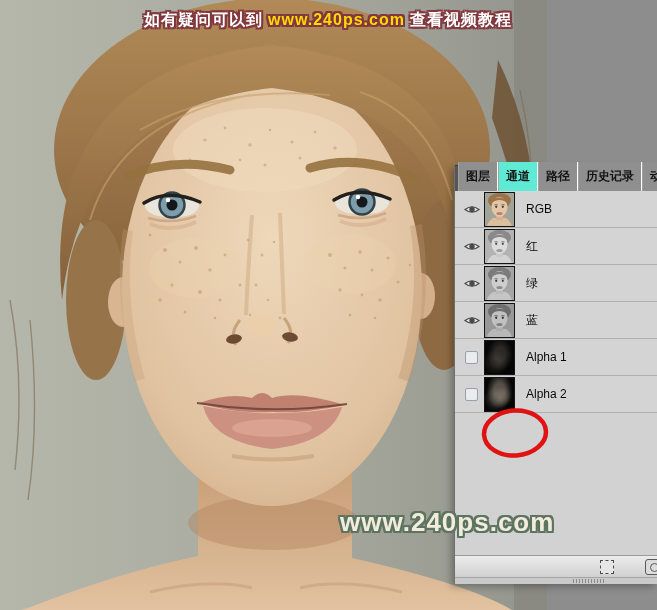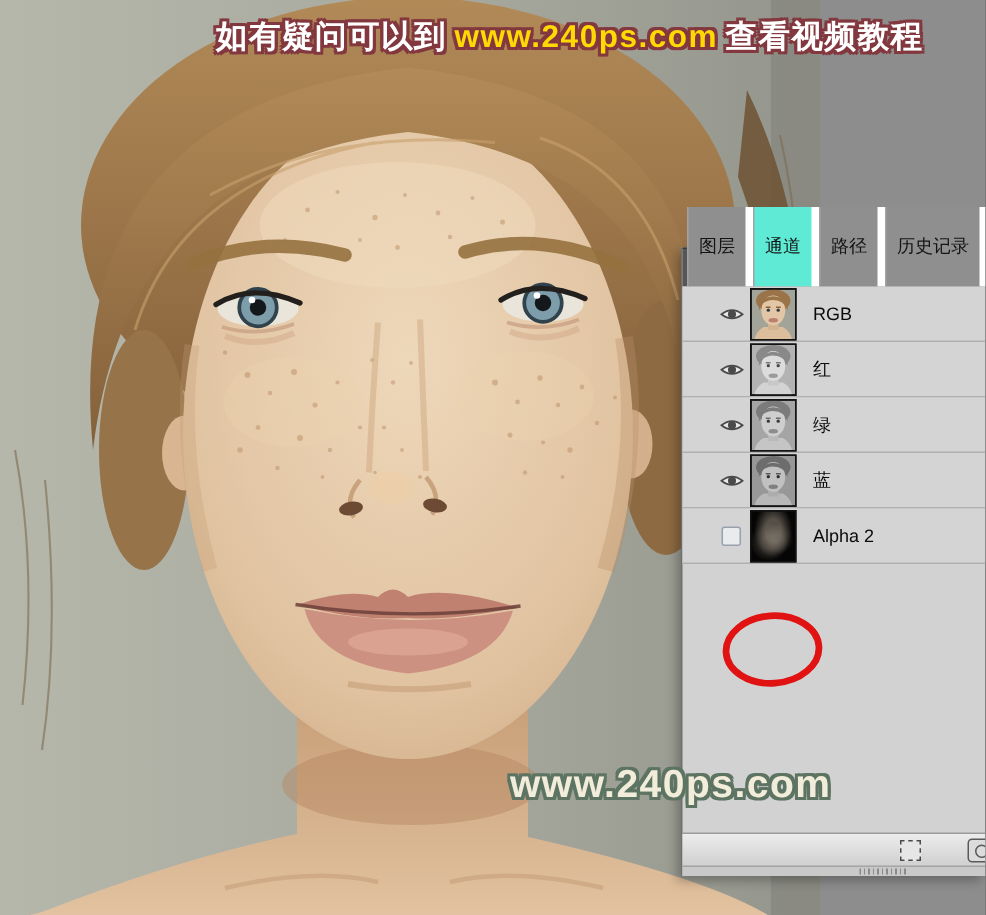--- a/index.html
+++ b/index.html
@@ -7,42 +7,42 @@
          font-family:"Liberation Sans","DejaVu Sans",sans-serif;background:#8d8d8d;}
 
   
   .photo{position:absolute;left:0;top:0;width:547px;height:610px;}
   .photo svg{display:block;}
 
   
   .backdrop{position:absolute;left:547px;top:0;width:110px;height:610px;background:#8d8d8d;}
 
   
-  .banner{position:absolute;left:144px;top:10px;font-size:21px;font-weight:bold;
+  .banner{position:absolute;left:144px;top:10px;font-size:16px;font-weight:bold;
           white-space:nowrap;letter-spacing:1px;color:#ffffff;
           text-shadow:-2px -2px 0 #82383e,2px -2px 0 #82383e,-2px 2px 0 #82383e,2px 2px 0 #82383e,
                       -2px 0 0 #82383e,2px 0 0 #82383e,0 -2px 0 #82383e,0 2px 0 #82383e;}
   .banner .url{color:#ffd903;padding:0 5px;}
 
   
   .watermark{position:absolute;left:340px;top:507px;font-size:26px;font-weight:bold;
           white-space:nowrap;color:#f2ecda;letter-spacing:1px;
           text-shadow:-2px -2px 0 #5d7463,2px -2px 0 #5d7463,-2px 2px 0 #5d7463,2px 2px 0 #5d7463,
                       -2px 0 0 #5d7463,2px 0 0 #5d7463,0 -2px 0 #5d7463,0 2px 0 #5d7463;}
 
   
   .panel{position:absolute;left:454px;top:165px;width:203px;height:419px;background:#d2d2d2;
          border-left:1px solid #6f6f6f;box-sizing:border-box;box-shadow:-3px 3px 7px rgba(0,0,0,.28);}
   .tabbar{height:26px;background:#565656;border-top:1px solid #3a3a3a;display:flex;
           align-items:flex-end;padding-left:3px;box-sizing:border-box;}
-  .tab{height:21px;line-height:21px;padding:16px 7px;font-size:12px;color:#141414;background:#8f8f8f;
-       border-right:5px solid #ffffff;border-left:1px solid #a2a2a2;white-space:nowrap;flex:none;}
+  .tab{height:21px;line-height:21px;padding:4px 7px;font-size:12px;color:#141414;background:#8f8f8f;
+       border-right:1px solid #ffffff;border-left:1px solid #a2a2a2;white-space:nowrap;flex:none;font-weight:bold;}
   .tab.active{background:#5eead4;}
   .rows{position:absolute;left:0;right:0;top:26px;}
-  .row{height:37px;box-sizing:border-box;display:flex;align-items:center;padding-left:20px;
+  .row{height:37px;box-sizing:border-box;display:flex;align-items:center;padding-left:4px;
        background:#d4d4d4;border-bottom:1px solid #b0b0b0;}
   .row.selected{background:#b9cdf2;border-bottom:1px solid #9fb3dc;}
   .viscell{width:25px;flex:none;display:flex;justify-content:center;align-items:center;}
   .eyebox{width:13px;height:13px;border:1px solid #98a0af;background:rgba(252,253,255,.55);
           border-radius:2px;box-sizing:border-box;}
   .thumb{width:29px;height:33px;border:1px solid #141414;margin-right:11px;flex:none;
          background:#060606;position:relative;overflow:hidden;}
   .thumb svg{display:block;width:29px;height:33px;}
   .g-red  svg{filter:grayscale(1) brightness(1.14) contrast(.9);}
   .g-green svg{filter:grayscale(1) brightness(1.02);}
@@ -293,20 +293,27 @@
         </span>
         <span class="thumb g-blue">
             <svg viewBox="0 0 29 33">
               <use href="#mf"></use>
             </svg>
           </span>
         <span class="label">蓝</span>
       </div>
 
 
+      <div class="row">
+        <span class="viscell">
+          <span class="eyebox"></span>
+        </span>
+        <span class="thumb t-alpha1"></span>
+        <span class="label">Alpha 1</span>
+      </div>
 
       <div class="row">
         <span class="viscell">
           <span class="eyebox"></span>
         </span>
         <span class="thumb t-alpha2"></span>
         <span class="label">Alpha 2</span>
       </div>
     </div>
 

